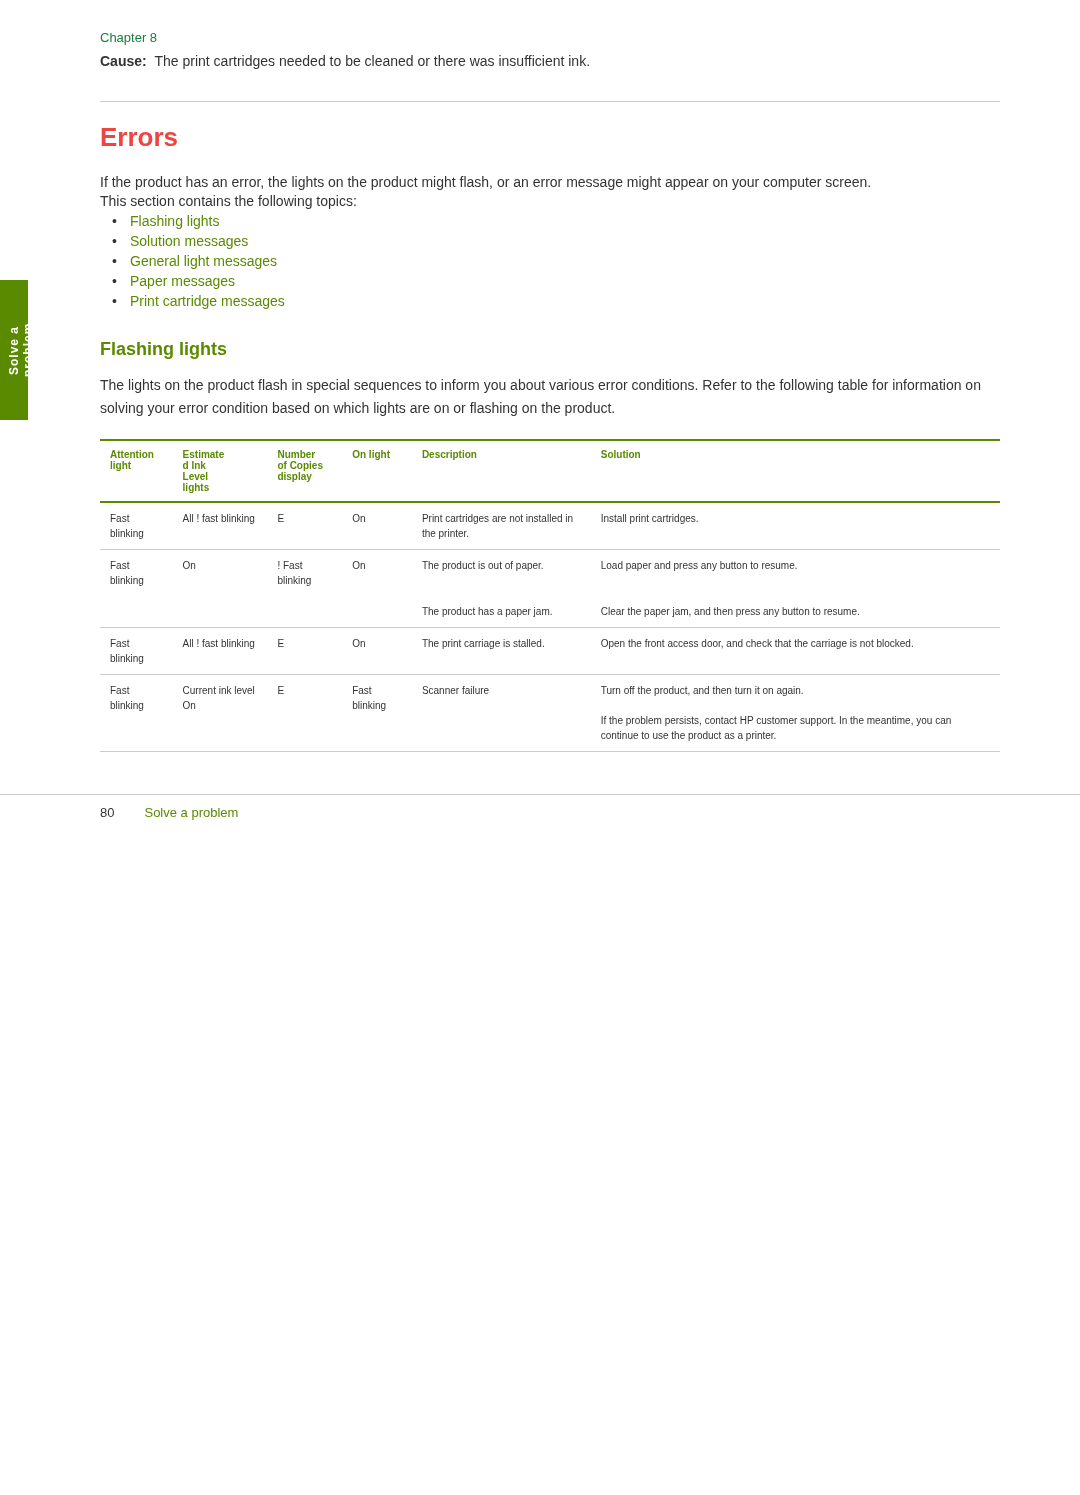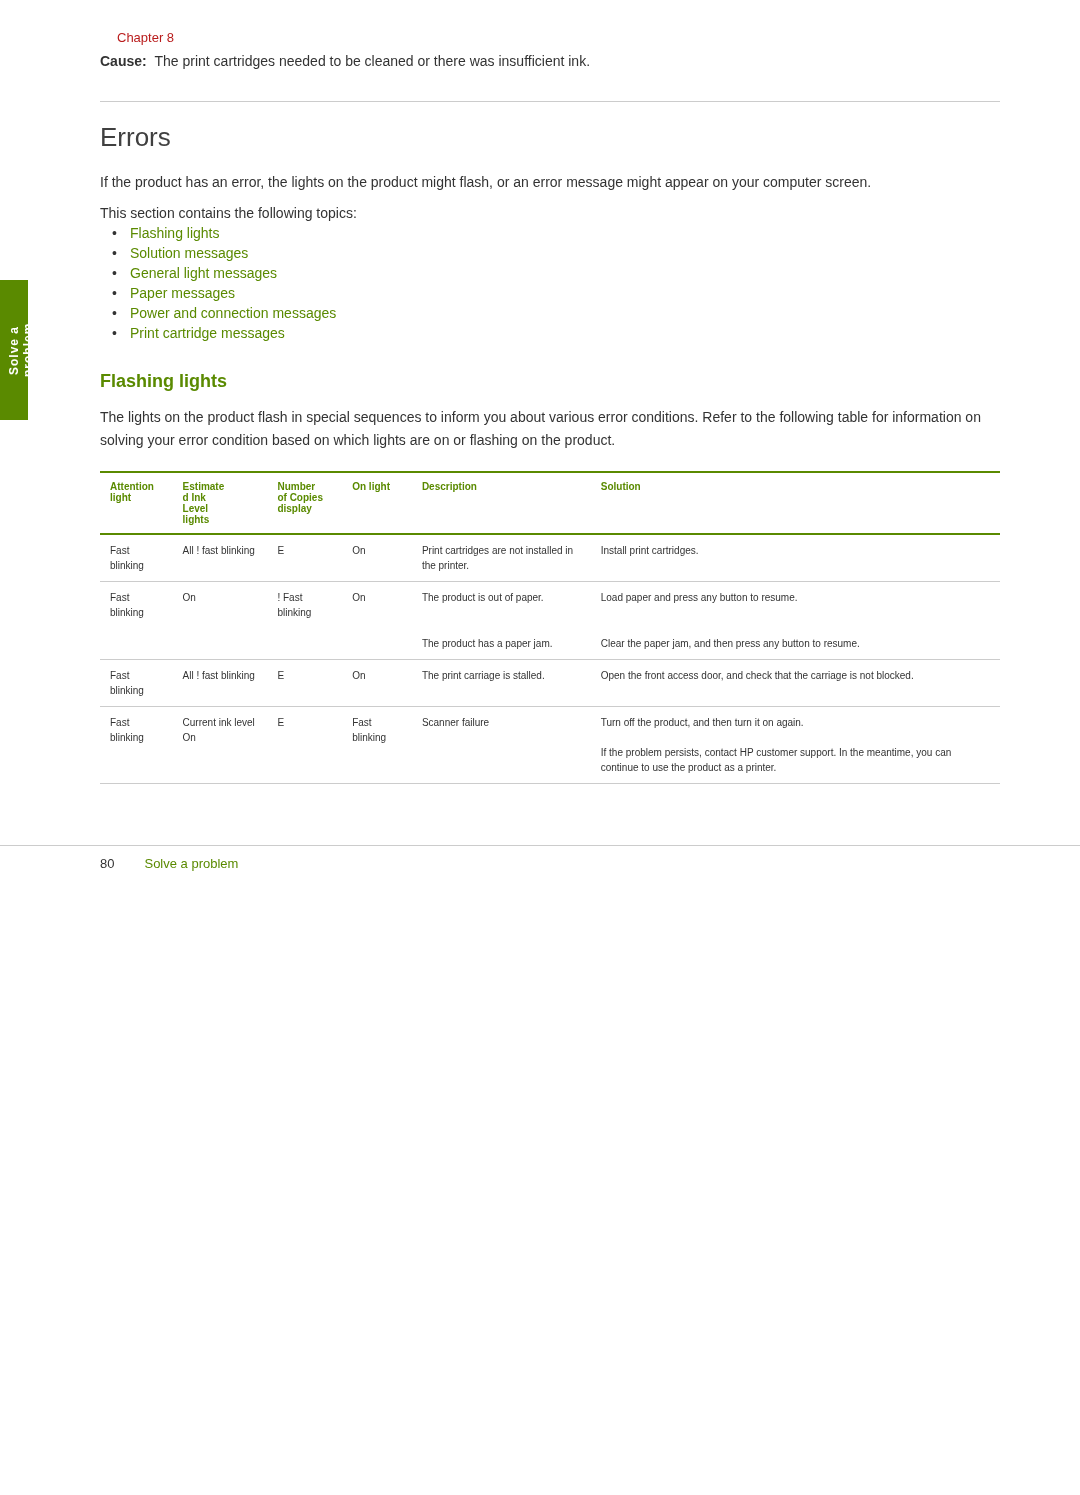--- a/index.html
+++ b/index.html
@@ -10,44 +10,43 @@
       background: #fff;
       width: 1080px;
       min-height: 1495px;
       position: relative;
     }
     .page-container {
       padding: 30px 80px 60px 100px;
       position: relative;
     }
     .chapter-label {
-      color: #b91c1c;
+      color: #15803d;
       font-size: 13px;
       margin-bottom: 8px;
-      margin-left: 17px;
     }
     .cause-line {
       font-size: 14px;
       margin-bottom: 20px;
       border-bottom: 1px solid #ccc;
       padding-bottom: 32px;
     }
     .cause-line strong {
       font-weight: bold;
     }
     .section-title {
-      color: #404040;
+      color: #ef4444;
       font-size: 26px;
-      font-weight: normal;
+      font-weight: bold;
       margin-bottom: 18px;
     }
     .intro-text {
       font-size: 14px;
       line-height: 1.6;
-      margin-bottom: 12px;
+      margin-bottom: 0;
     }
     .toc-label {
       font-size: 14px;
       margin-bottom: 4px;
     }
     .toc-list {
       list-style: none;
       margin-left: 30px;
       margin-bottom: 30px;
     }
@@ -113,21 +112,21 @@
       font-weight: bold;
       writing-mode: vertical-rl;
       transform: rotate(180deg);
       padding: 20px 7px;
       letter-spacing: 1px;
       text-align: center;
       height: 140px;
     }
     .footer-bar {
       position: absolute;
-      bottom: 3px;
+      bottom: 22px;
       left: 0;
       right: 0;
       display: flex;
       align-items: center;
       padding: 0 80px 0 100px;
       border-top: 1px solid #ccc;
       padding-top: 10px;
     }
     .footer-page-num {
       font-size: 13px;
@@ -166,23 +165,20 @@
     <li>
       <a href="#">Solution messages</a>
     </li>
     <li>
       <a href="#">General light messages</a>
     </li>
     <li>
       <a href="#">Paper messages</a>
     </li>
     <li>
-      <a href="#">Power and connection messages</a>
-    </li>
-    <li>
       <a href="#">Print cartridge messages</a>
     </li>
   </ul>
 
   <div class="subsection-title">Flashing lights</div>
 
   <p class="subsection-intro">The lights on the product flash in special sequences to inform you about various error conditions. Refer to the following table for information on solving your error condition based on which lights are on or flashing on the product.</p>
 
   <table>
     <thead>

